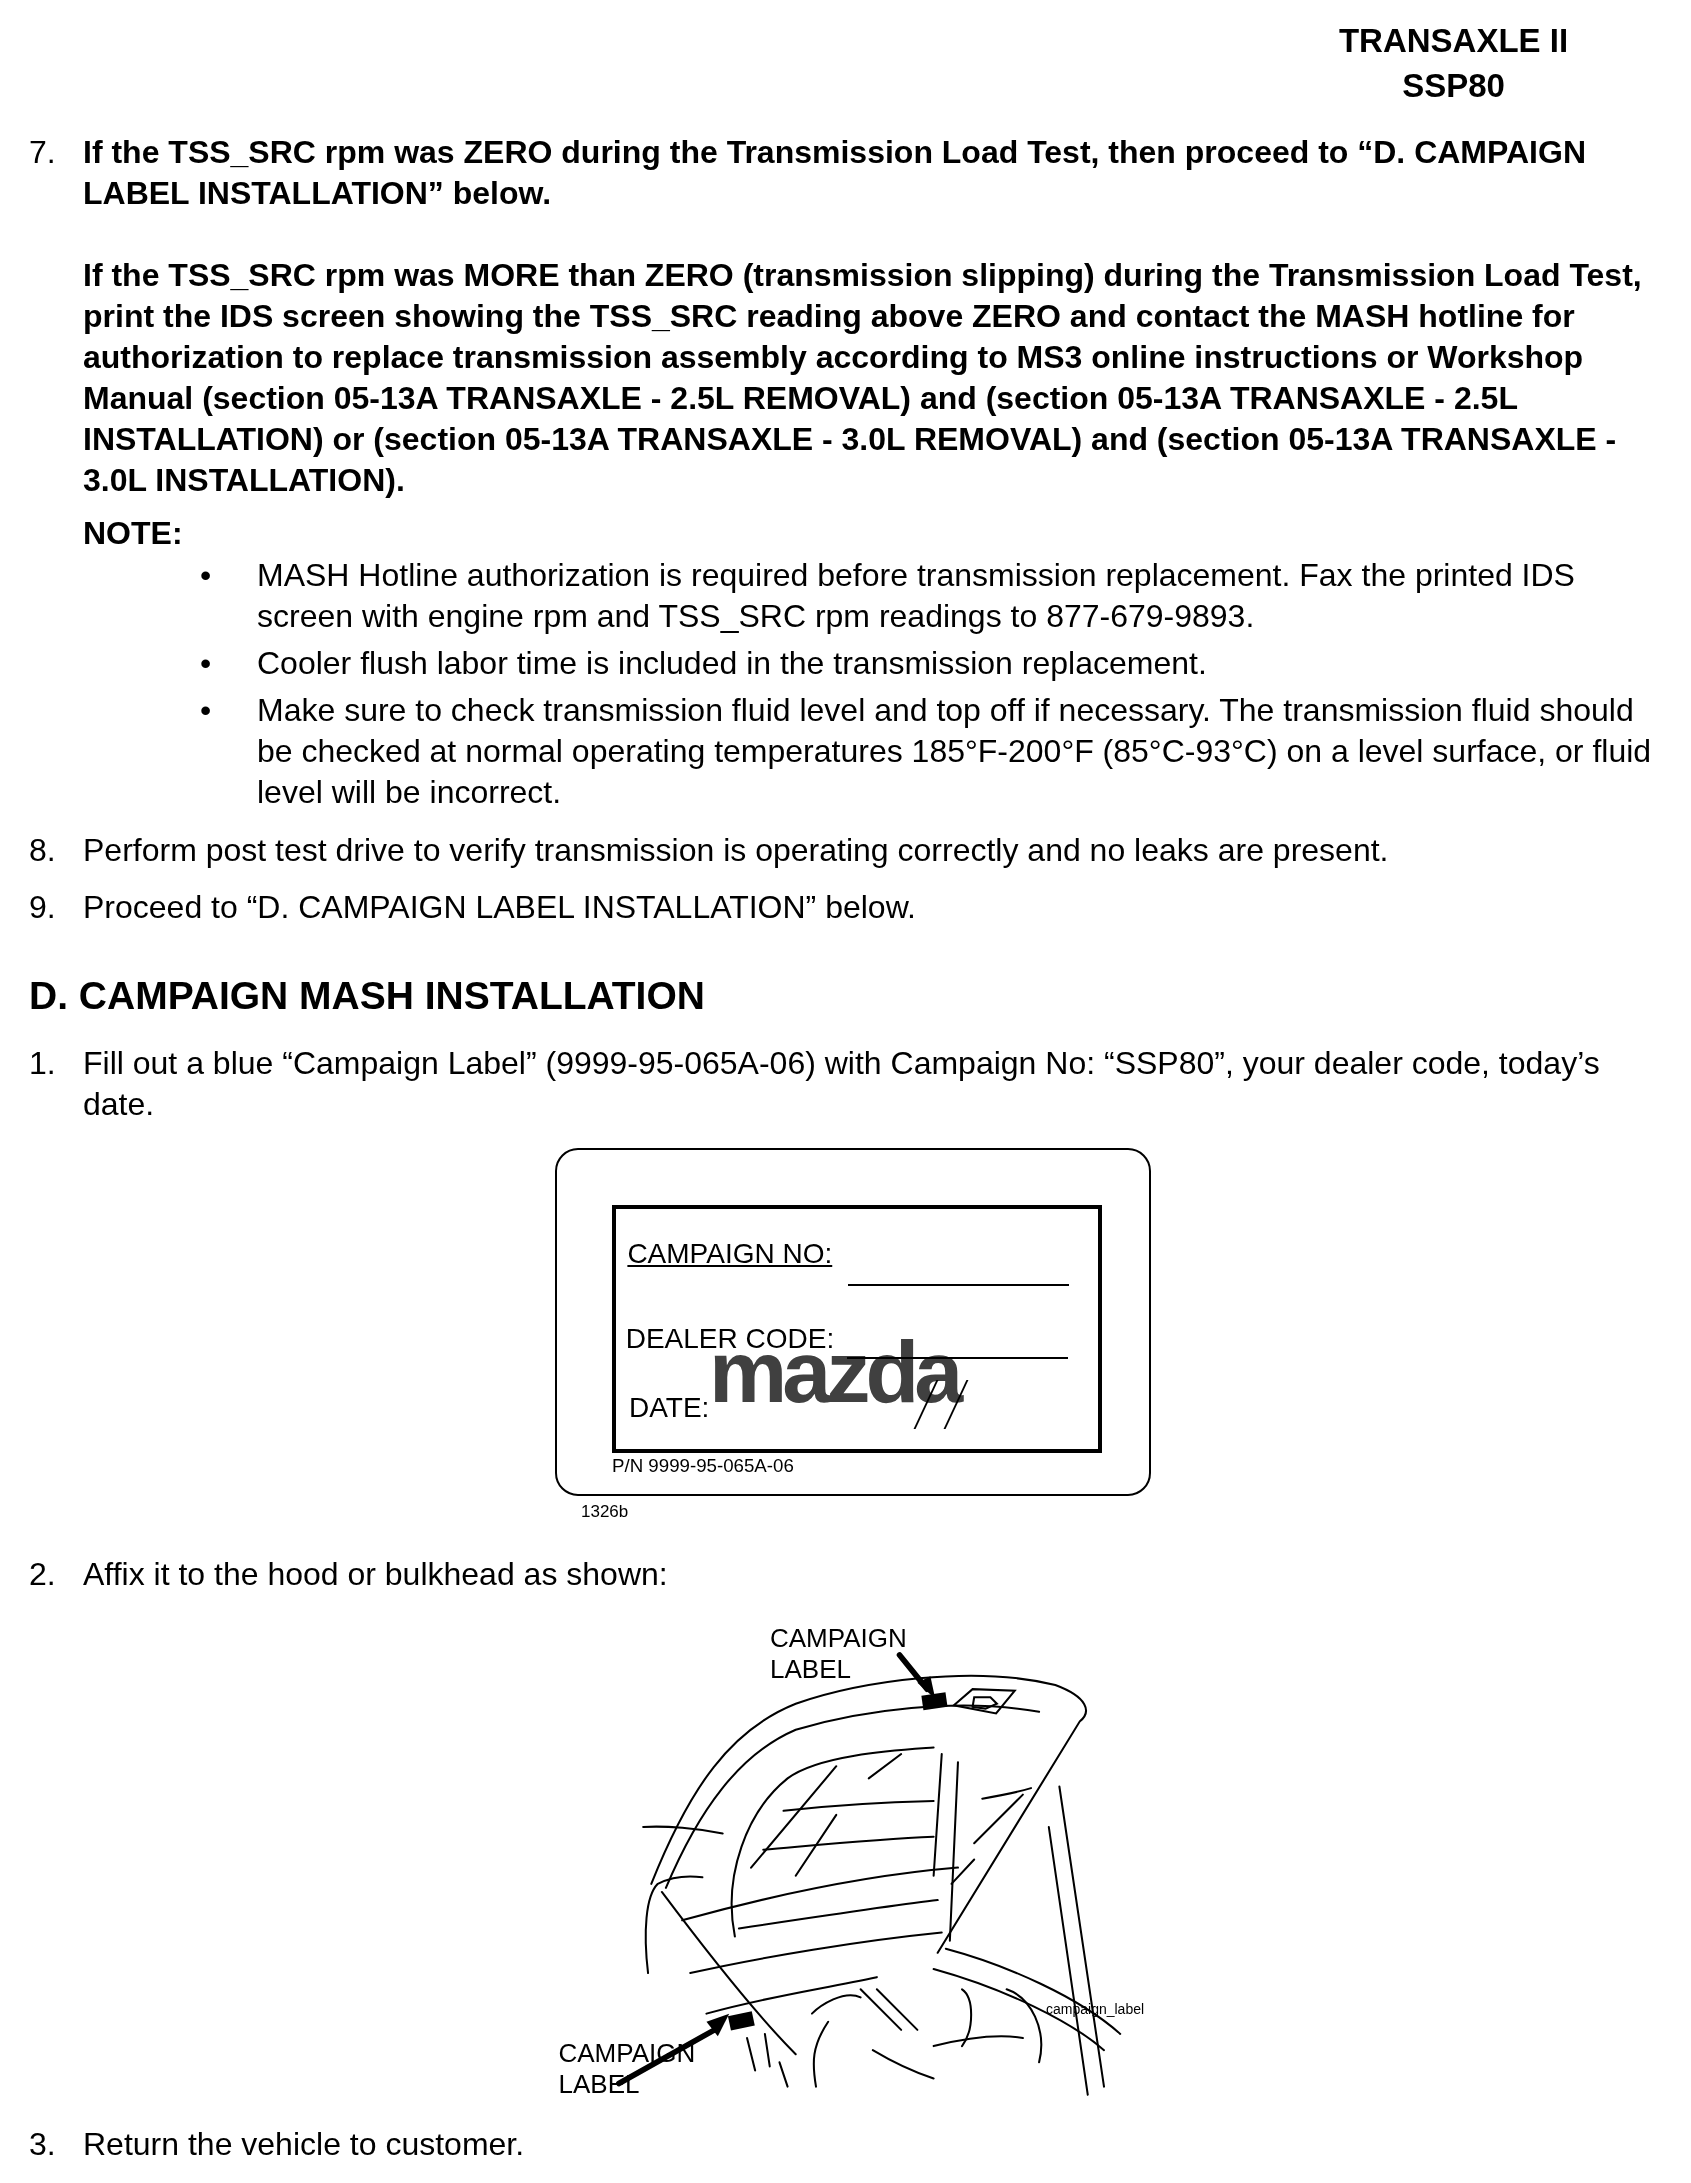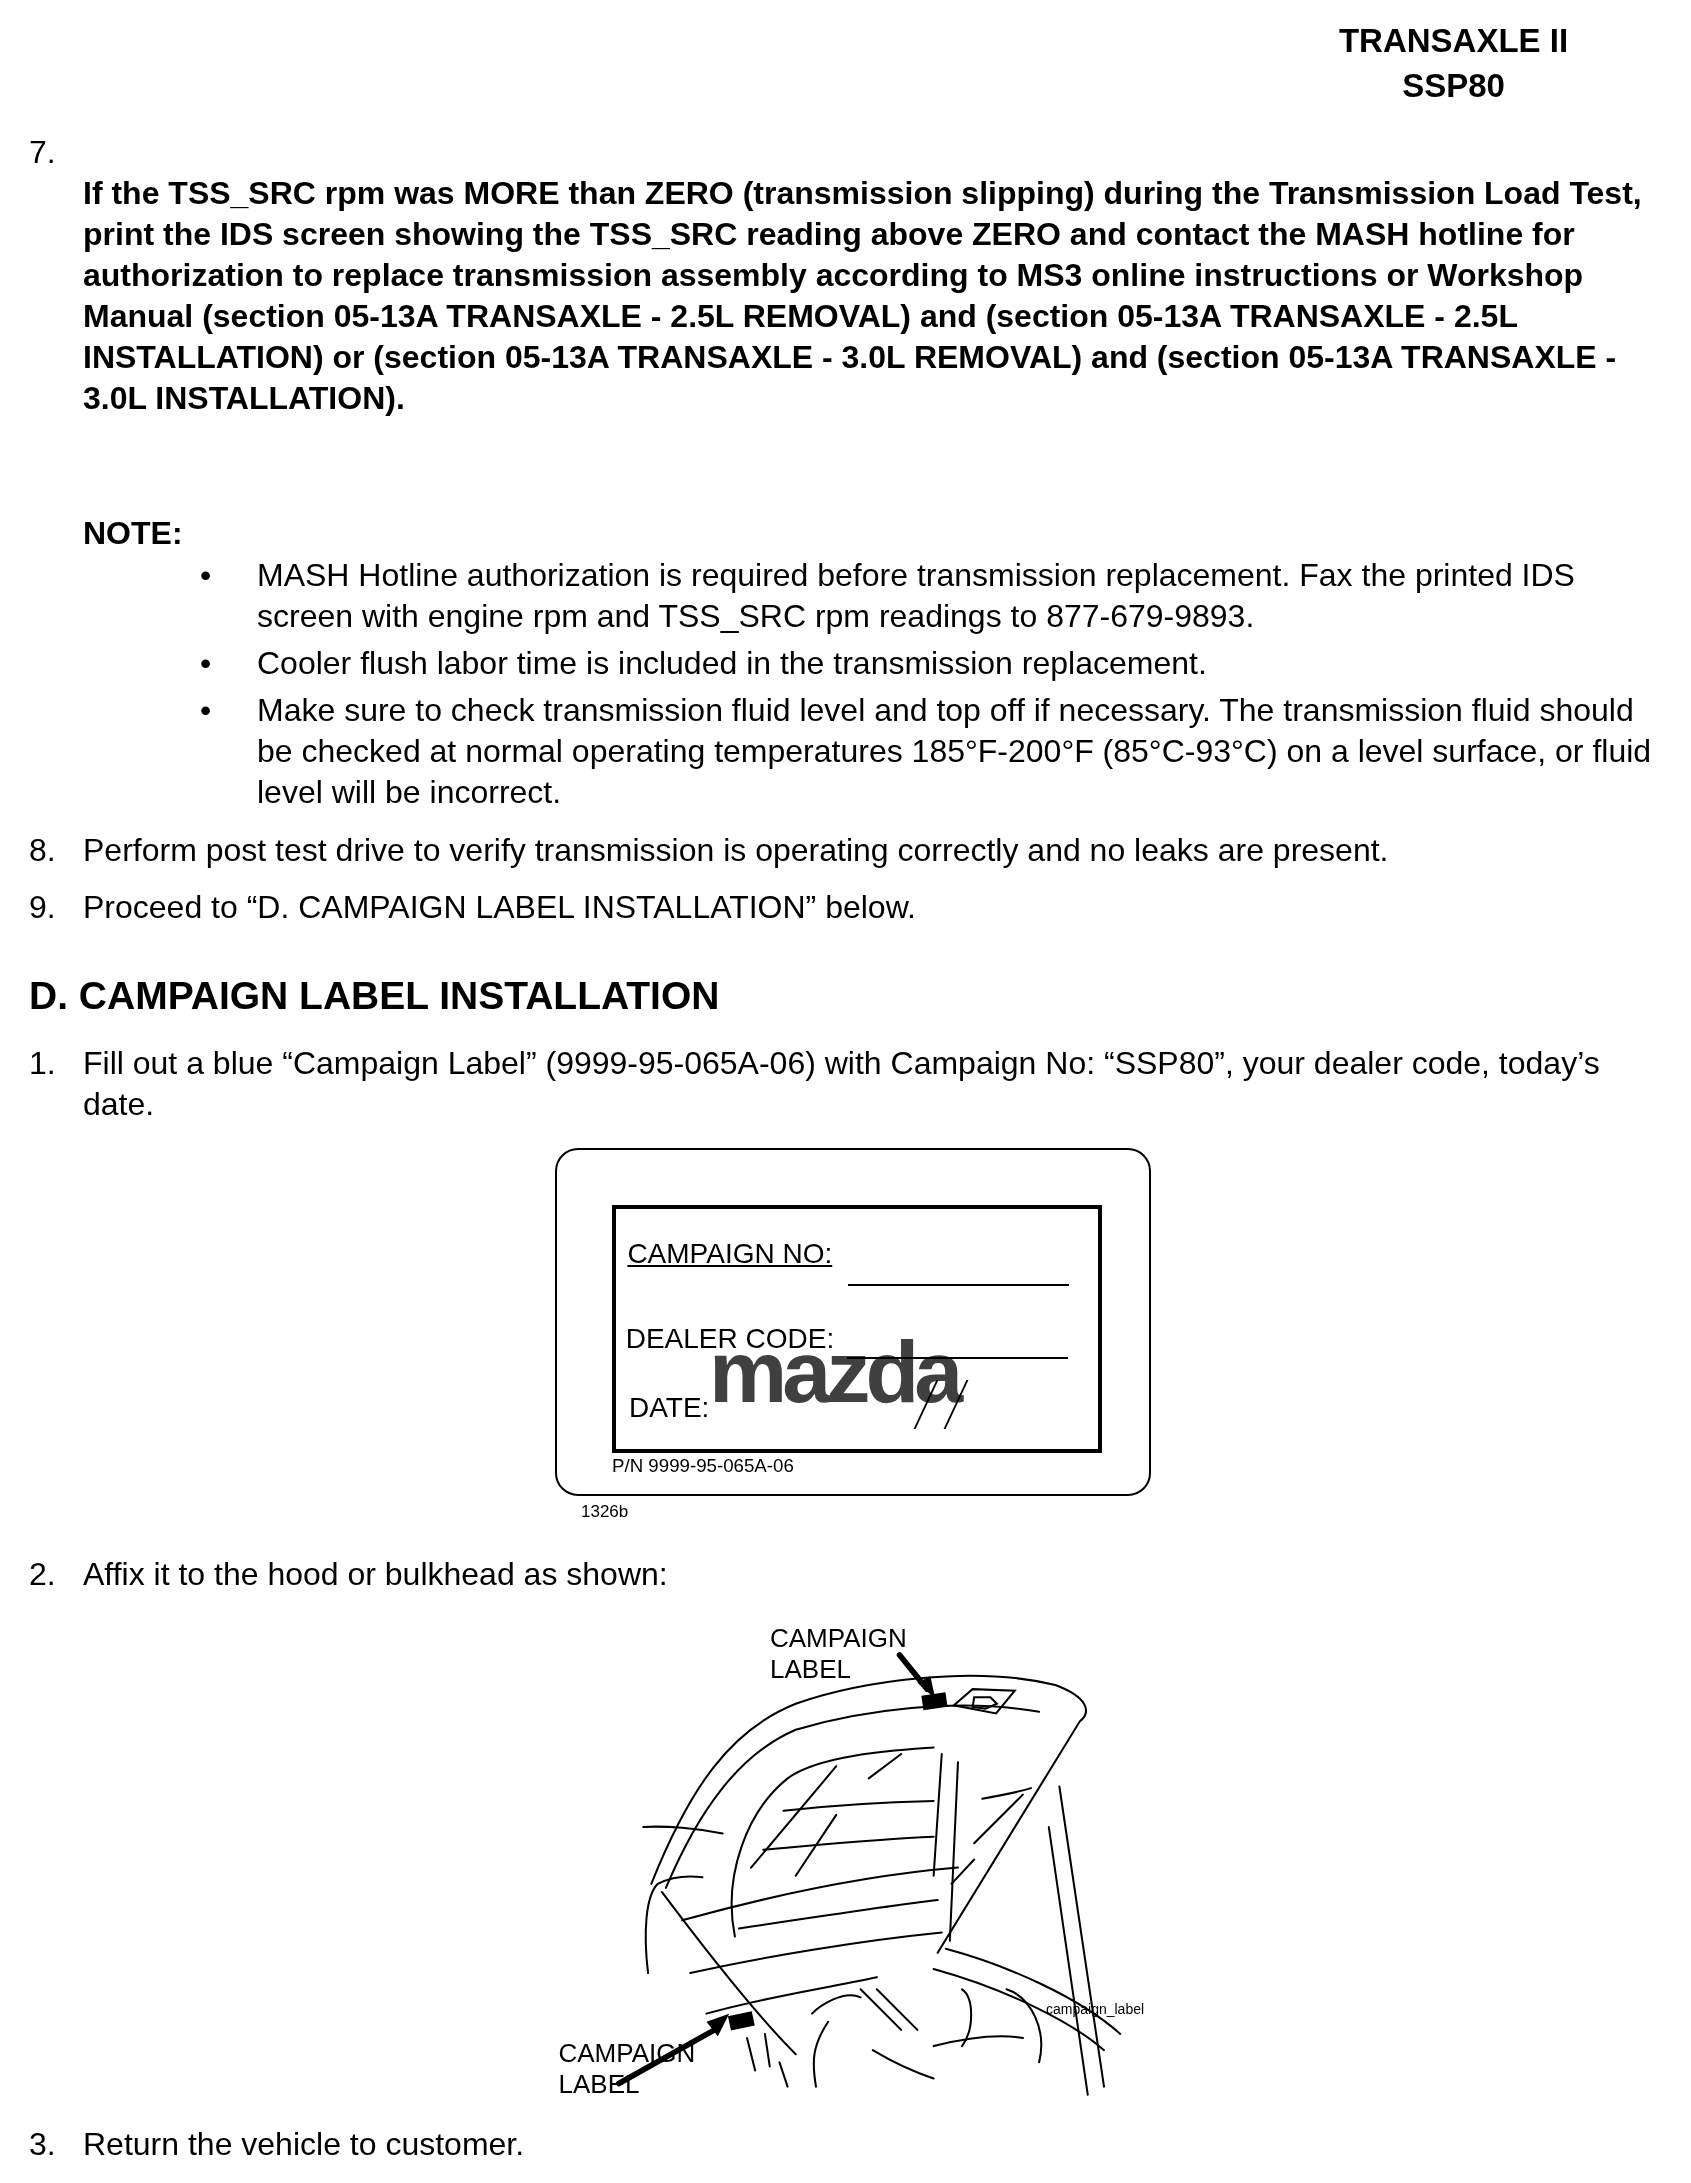--- a/index.html
+++ b/index.html
@@ -58,20 +58,21 @@
 </head>
 <body>
 
 <div class="header">
   <div>TRANSAXLE II</div>
   <div>SSP80</div>
 </div>
 
 <div class="item" style="top:132px;">
   <span class="num">7.</span>
+  <div class="body para">If the TSS_SRC rpm was ZERO during the Transmission Load Test, then proceed to “D. CAMPAIGN LABEL INSTALLATION” below.</div>
   <div class="body para" style="margin-top:41px;">If the TSS_SRC rpm was MORE than ZERO (transmission slipping) during the Transmission Load Test, print the IDS screen showing the TSS_SRC reading above ZERO and contact the MASH hotline for authorization to replace transmission assembly according to MS3 online instructions or Workshop Manual (section 05-13A TRANSAXLE - 2.5L REMOVAL) and (section 05-13A TRANSAXLE - 2.5L INSTALLATION) or (section 05-13A TRANSAXLE - 3.0L REMOVAL) and (section 05-13A TRANSAXLE - 3.0L INSTALLATION).</div>
 </div>
 
 <div class="note-label" style="top:515px;text-align:right;">NOTE:</div>
 
 <div class="bullet" style="top:555px;">
   <span class="dot">•</span>
   <div class="txt">MASH Hotline authorization is required before transmission replacement. Fax the printed IDS screen with engine rpm and TSS_SRC rpm readings to 877-679-9893.</div>
 </div>
 <div class="bullet" style="top:643px;">
@@ -86,21 +87,21 @@
 <div class="item" style="top:830px;">
   <span class="num">8.</span>
   <div class="body">Perform post test drive to verify transmission is operating correctly and no leaks are present.</div>
 </div>
 
 <div class="item" style="top:887px;">
   <span class="num">9.</span>
   <div class="body">Proceed to “D. CAMPAIGN LABEL INSTALLATION” below.</div>
 </div>
 
-<div class="section-title">D. CAMPAIGN LABEL INSTALLATION</div>
+<div class="section-title">D. CAMPAIGN MASH INSTALLATION</div>
 
 <div class="item" style="top:1043px;">
   <span class="num">1.</span>
   <div class="body">Fill out a blue “Campaign Label” (9999-95-065A-06) with Campaign No: “SSP80”, your dealer code, today’s date.</div>
 </div>
 
 <div class="label-card">
   <div class="label-inner">
     <div class="watermark">mazda</div>
     <div class="field" style="top:29px;text-decoration:underline;">CAMPAIGN NO:</div>

